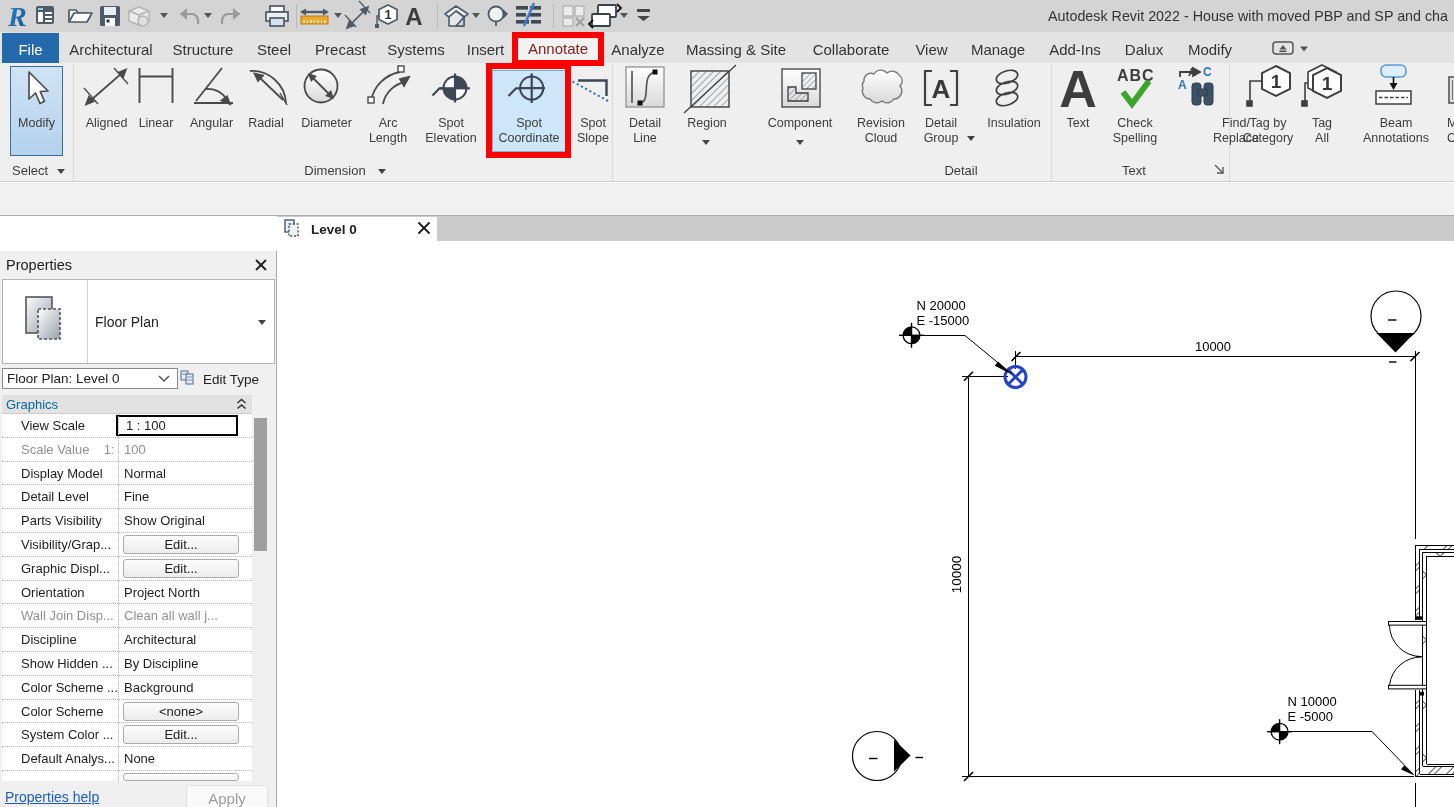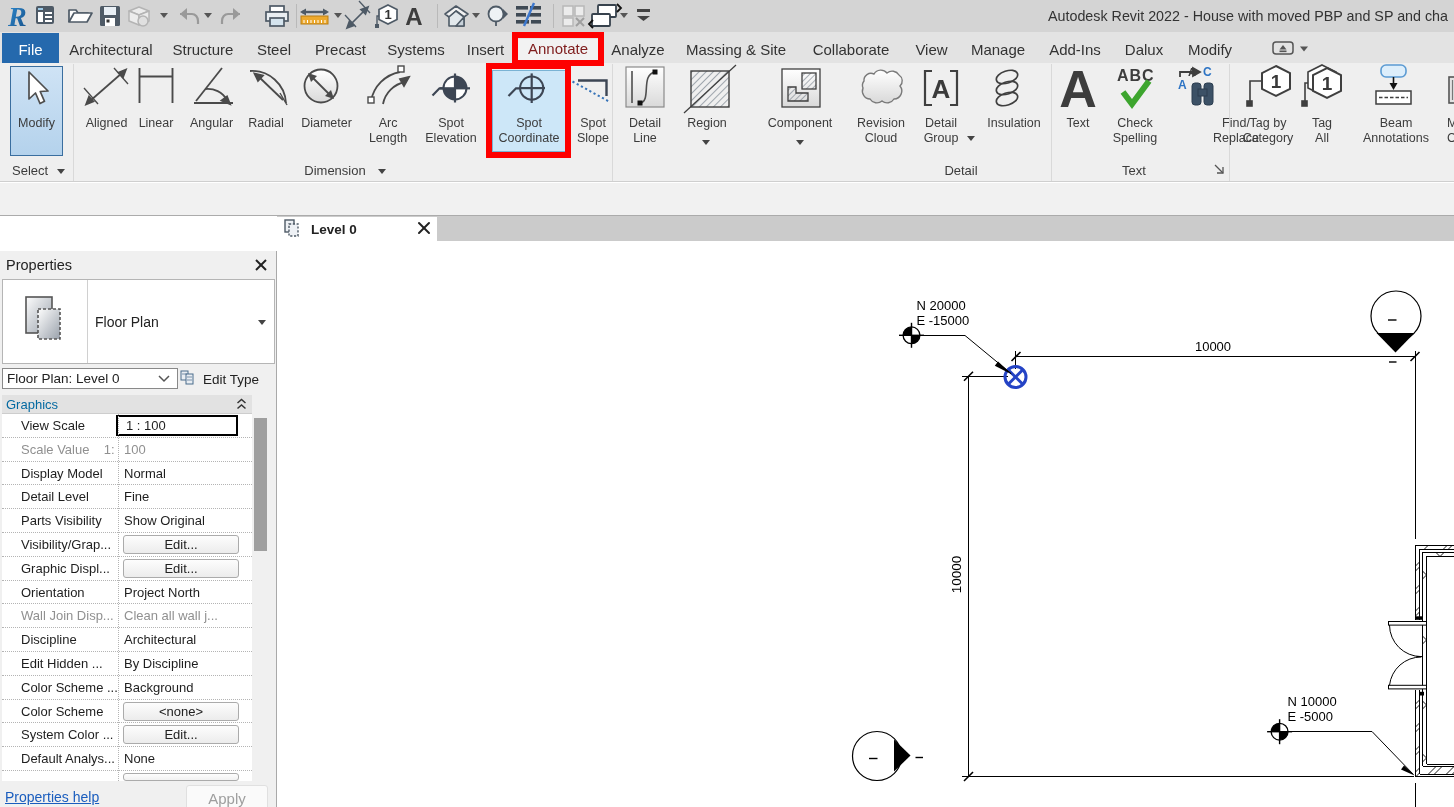--- a/index.html
+++ b/index.html
@@ -457,21 +457,21 @@
   <div class="abs" style="left:0;top:166.6px;width:250px;height:23.8px;border-bottom:1px dotted #b4b4b4;"></div>
   <div class="prow-label" style="top:170.6px;left:19px;">Orientation</div>
   <div class="prow-value" style="top:170.6px;">Project North</div>
   <div class="abs" style="left:0;top:190.4px;width:250px;height:23.8px;border-bottom:1px dotted #b4b4b4;"></div>
   <div class="prow-label gray" style="top:194.4px;left:19px;">Wall Join Disp...</div>
   <div class="prow-value gray" style="top:194.4px;">Clean all wall j...</div>
   <div class="abs" style="left:0;top:214.2px;width:250px;height:23.8px;border-bottom:1px dotted #b4b4b4;"></div>
   <div class="prow-label" style="top:218.2px;left:19px;">Discipline</div>
   <div class="prow-value" style="top:218.2px;">Architectural</div>
   <div class="abs" style="left:0;top:238.0px;width:250px;height:23.8px;border-bottom:1px dotted #b4b4b4;"></div>
-  <div class="prow-label" style="top:242.0px;left:19px;">Edit Hidden ...</div>
+  <div class="prow-label" style="top:242.0px;left:19px;">Show Hidden ...</div>
   <div class="prow-value" style="top:242.0px;">By Discipline</div>
   <div class="abs" style="left:0;top:261.8px;width:250px;height:23.8px;border-bottom:1px dotted #b4b4b4;"></div>
   <div class="prow-label" style="top:265.8px;left:19px;">Color Scheme ...</div>
   <div class="prow-value" style="top:265.8px;">Background</div>
   <div class="abs" style="left:0;top:285.6px;width:250px;height:23.8px;border-bottom:1px dotted #b4b4b4;"></div>
   <div class="prow-label" style="top:289.6px;left:19px;">Color Scheme</div>
   <div class="pbtn" style="top:287.6px;">&lt;none&gt;</div>
   <div class="abs" style="left:0;top:309.4px;width:250px;height:23.8px;border-bottom:1px dotted #b4b4b4;"></div>
   <div class="prow-label" style="top:313.4px;left:19px;">System Color ...</div>
   <div class="pbtn" style="top:311.4px;">Edit...</div>

